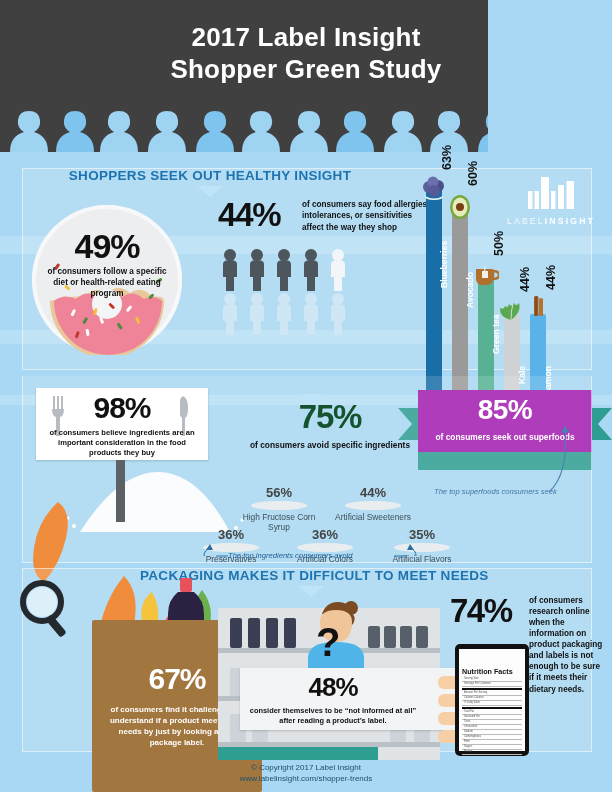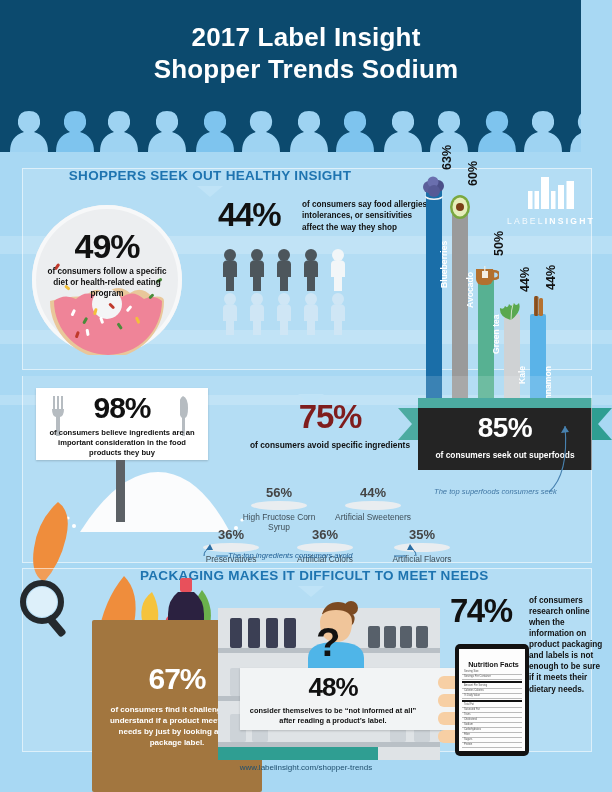--- a/index.html
+++ b/index.html
@@ -4,21 +4,21 @@
 <style>
   html,body{margin:0;padding:0;}
   body{
     width:612px;height:792px;overflow:hidden;
     font-family:"Liberation Sans", sans-serif;
     background:#a8d8f3;
   }
   .page{position:relative;width:612px;height:792px;overflow:hidden;background:#a8d8f3;}
 
   
-  .header{position:absolute;left:0;top:0;width:581px;height:152px;background:#0c4a6e;overflow:hidden;}
+  .header{position:absolute;left:0;top:0;width:488px;height:152px;background:#404040;overflow:hidden;}
   .header-title{
     position:absolute;left:0;top:22px;width:612px;text-align:center;
     color:#ffffff;font-size:26px;font-weight:bold;line-height:1.22;letter-spacing:0.2px;
   }
   .crowd{position:absolute;left:0;bottom:0;width:612px;height:48px;}
 
   
   .panel{position:absolute;border:1px solid rgba(255,255,255,.55);background:rgba(255,255,255,.14);}
   .sec-title{
     position:absolute;text-align:center;color:#1e74b0;
@@ -62,21 +62,21 @@
   .banner-sub{position:absolute;left:2px;top:42px;width:168px;text-align:center;color:#fff;font-size:8.4px;font-weight:bold;}
   .note{position:absolute;color:#1f5e93;font-size:7.6px;font-style:italic;white-space:nowrap;}
 
   
   .sign{position:absolute;left:36px;top:388px;width:172px;height:72px;background:#ffffff;box-shadow:0 1px 2px rgba(0,0,0,.18);}
   .sign-stat{position:absolute;left:0;top:3px;width:172px;text-align:center;color:#111;font-size:30px;font-weight:bold;letter-spacing:-1px;}
   .sign-sub{position:absolute;left:6px;top:40px;width:160px;text-align:center;color:#111;font-size:7.6px;font-weight:bold;line-height:1.33;}
   .sign-post{position:absolute;left:116px;top:460px;width:9px;height:62px;background:#5c6166;}
   .sugar{position:absolute;left:60px;top:470px;width:190px;height:62px;}
 
-  .stat-75{position:absolute;left:240px;top:398px;width:180px;text-align:center;color:#7f1d1d;font-size:33px;font-weight:bold;letter-spacing:-1.2px;}
+  .stat-75{position:absolute;left:240px;top:398px;width:180px;text-align:center;color:#14532d;font-size:33px;font-weight:bold;letter-spacing:-1.2px;}
   .sub-75{position:absolute;left:222px;top:440px;width:216px;text-align:center;color:#111;font-size:8.4px;font-weight:bold;}
   .ing{position:absolute;text-align:center;}
   .ing-val{color:#444;font-size:13px;font-weight:bold;}
   .ing-pill{width:56px;height:9px;margin:1px auto 2px;border-radius:50%;background:#e9edf0;}
   .ing-name{color:#3f4e58;font-size:8.4px;line-height:1.22;}
 
   
   .bag{position:absolute;left:92px;top:620px;width:170px;height:172px;background:#a2763f;border-radius:2px;}
   .bag-stat{position:absolute;left:0;top:42px;width:170px;text-align:center;color:#fff;font-size:30px;font-weight:bold;letter-spacing:-1px;}
   .bag-sub{position:absolute;left:10px;top:84px;width:150px;text-align:center;color:#fff;font-size:8px;font-weight:bold;line-height:1.38;}
@@ -84,37 +84,37 @@
   .shelf{position:absolute;left:218px;top:608px;width:222px;height:152px;background:#dfe3e6;}
   .card48{position:absolute;left:240px;top:668px;width:186px;height:62px;background:#f2f4f5;box-shadow:0 1px 2px rgba(0,0,0,.18);padding-left:32px;}
   .card48-stat{position:absolute;left:0;top:4px;width:186px;text-align:center;color:#111;font-size:26px;font-weight:bold;letter-spacing:-1px;}
   .card48-sub{position:absolute;left:8px;top:38px;width:170px;text-align:center;color:#111;font-size:7.4px;font-weight:bold;line-height:1.3;}
   .qmark{position:absolute;left:316px;top:620px;color:#111;font-size:40px;font-weight:bold;}
 
   .stat-74{position:absolute;left:450px;top:592px;color:#111;font-size:33px;font-weight:bold;letter-spacing:-1.5px;}
   .sub-74{position:absolute;left:529px;top:595px;width:76px;color:#111;font-size:8.2px;font-weight:bold;line-height:1.35;}
   .phone{position:absolute;left:455px;top:644px;width:74px;height:112px;background:#111;border-radius:5px;}
   .nf{position:absolute;left:4px;top:5px;width:66px;height:102px;background:#fdfdfd;}
-  .nf-title{color:#111;font-size:7.2px;font-weight:bold;margin:11px 0 1px 3px;text-align:center;}
+  .nf-title{color:#111;font-size:7.2px;font-weight:bold;margin:18px 0 1px 3px;}
   .nf-row{height:4px;margin:0 3px;border-bottom:.6px solid #bbb;font-size:2.6px;color:#555;padding-left:2px;}
   .nf-rule{height:2px;background:#111;margin:1px 3px;}
 
   .footer{position:absolute;left:0;top:762px;width:612px;text-align:center;color:#20506f;font-size:8px;line-height:1.4;}
 
   .fade{position:absolute;background:rgba(255,255,255,.18);}
 </style>
 </head>
 <body>
 
 <div class="page">
 
   <div class="header">
     <div class="header-title">
       <div>2017 Label Insight</div>
-      <div>Shopper Trends Sodium</div>
+      <div>Shopper Green Study</div>
     </div>
     <svg class="crowd" viewBox="0 0 612 48" preserveAspectRatio="none">
       <g fill="#9ed3f2">
         <g transform="translate(0,0)">
           <path d="M10 48 q0-16 14-20 q-7-4-6-12 q1-9 11-9 q10 0 11 9 q1 8-6 12 q14 4 14 20 z"></path>
           <path d="M56 48 q0-16 14-20 q-7-4-6-12 q1-9 11-9 q10 0 11 9 q1 8-6 12 q14 4 14 20 z" fill="#7ec4ee"></path>
           <path d="M100 48 q0-16 14-20 q-7-4-6-12 q1-9 11-9 q10 0 11 9 q1 8-6 12 q14 4 14 20 z"></path>
           <path d="M148 48 q0-16 14-20 q-7-4-6-12 q1-9 11-9 q10 0 11 9 q1 8-6 12 q14 4 14 20 z"></path>
           <path d="M196 48 q0-16 14-20 q-7-4-6-12 q1-9 11-9 q10 0 11 9 q1 8-6 12 q14 4 14 20 z" fill="#7ec4ee"></path>
           <path d="M242 48 q0-16 14-20 q-7-4-6-12 q1-9 11-9 q10 0 11 9 q1 8-6 12 q14 4 14 20 z"></path>
@@ -282,21 +282,21 @@
       </svg>
     </div>
     <div class="logo-text">
       <span>LABEL</span><b>INSIGHT</b>
     </div>
   </div>
 
   <svg style="position:absolute;left:398px;top:398px;" width="214" height="78" viewBox="0 0 214 78">
     <path d="M0 10 L20 10 L20 0 L194 0 L194 10 L214 10 L200 26 L214 42 L194 42 L194 72 L20 72 L20 42 L0 42 L14 26 z" fill="#2f9e92"></path>
   </svg>
-  <div class="banner" style="left:418px;top:408px;width:174px;height:62px;background:#000000;">
+  <div class="banner" style="left:418px;top:390px;width:174px;height:62px;background:#a21caf;">
     <div class="banner-stat" style="width:174px;">85%</div>
     <div class="banner-sub" style="width:170px;">of consumers seek out superfoods</div>
   </div>
   <div class="note" style="left:434px;top:487px;">The top superfoods consumers seek</div>
   <svg style="position:absolute;left:545px;top:412px;" width="30" height="82" viewBox="0 0 30 82">
     <path d="M4 80 q20 -18 16 -66" fill="none" stroke="#2a6ea4" stroke-width="1.1"></path>
     <path d="M20 14 l-4 7 l8 -1 z" fill="#2a6ea4"></path>
   </svg>
 
   <div class="panel" style="left:22px;top:376px;width:568px;height:186px;border-top:none;"></div>
@@ -468,16 +468,17 @@
       <div class="nf-row">Cholesterol</div>
       <div class="nf-row">Sodium</div>
       <div class="nf-row">Carbohydrates</div>
       <div class="nf-row">Fiber</div>
       <div class="nf-row">Sugars</div>
       <div class="nf-row">Protein</div>
     </div>
   </div>
 
   <div class="footer">
+    <div>© Copyright 2017 Label Insight</div>
     <div>www.labelinsight.com/shopper-trends</div>
   </div>
 
 </div>
 
 </body></html>

